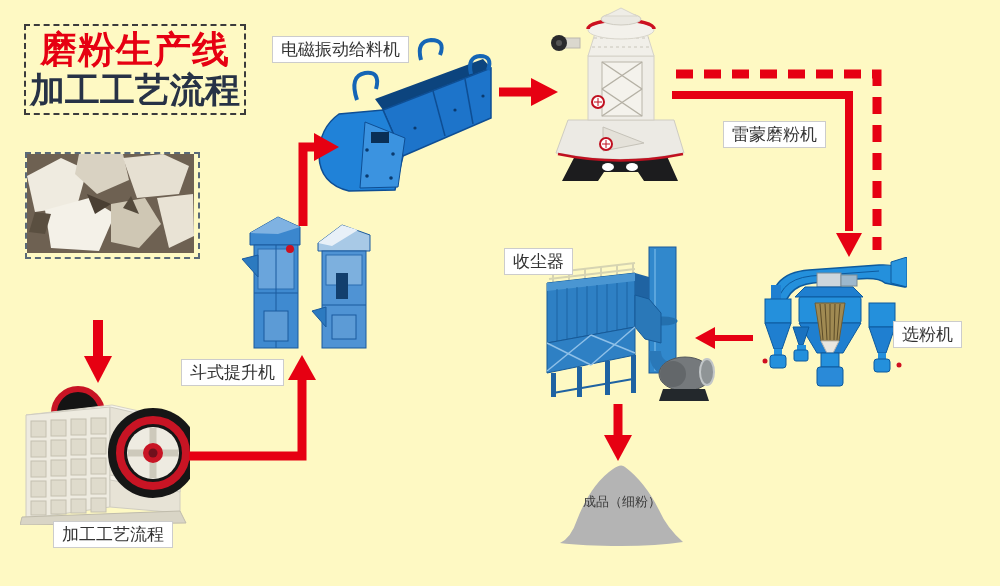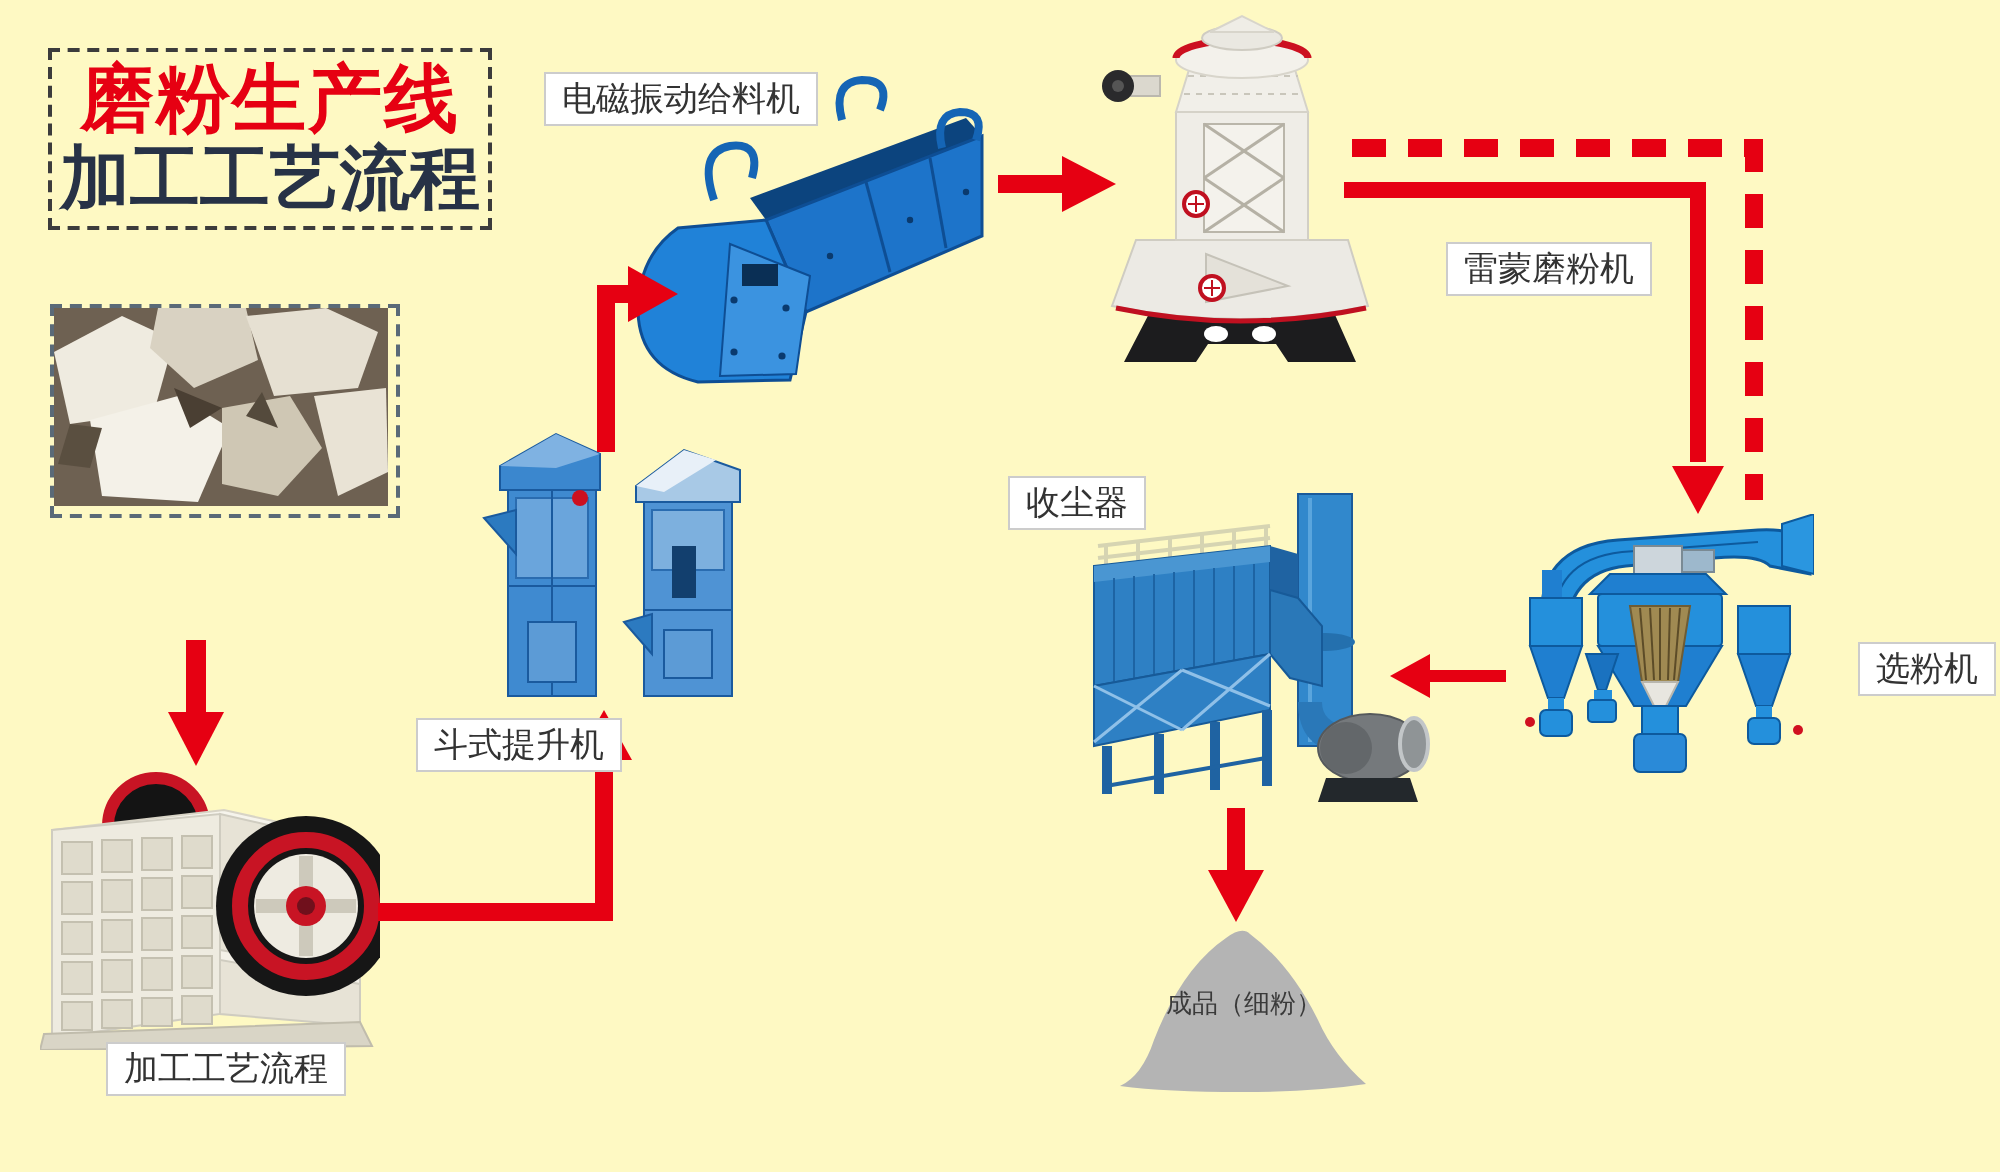--- a/index.html
+++ b/index.html
@@ -15,24 +15,24 @@
   }
   .title-line1{font-size:37px;line-height:41px;font-weight:900;color:#e60012;letter-spacing:1px;}
   .title-line2{font-size:35px;line-height:40px;font-weight:700;color:#273246;}
   
   .label{
     position:absolute;background:#ffffff;border:1px solid #cccccc;
     color:#333333;font-size:17px;line-height:1;padding:4px 8px;white-space:nowrap;
   }
   .lbl-feeder{left:272px;top:36px;}
   .lbl-mill{left:723px;top:121px;}
-  .lbl-elevator{left:181px;top:359px;margin-left:27px;}
+  .lbl-elevator{left:181px;top:359px;}
   .lbl-crusher{left:53px;top:521px;}
-  .lbl-dust{left:504px;top:238px;}
-  .lbl-classifier{left:929px;top:321px;}
+  .lbl-dust{left:504px;top:248px;}
+  .lbl-classifier{left:893px;top:321px;}
   .product-caption{
     position:absolute;left:553px;top:495px;width:138px;text-align:center;
     color:#3a3a3a;font-size:13px;line-height:1;
   }
   
   .rocks-box{left:25px;top:152px;width:171px;height:103px;border:2px dashed #5a6a78;}
   .overlay{left:0;top:0;width:1000px;height:586px;pointer-events:none;}
 </style>
 </head>
 <body>

